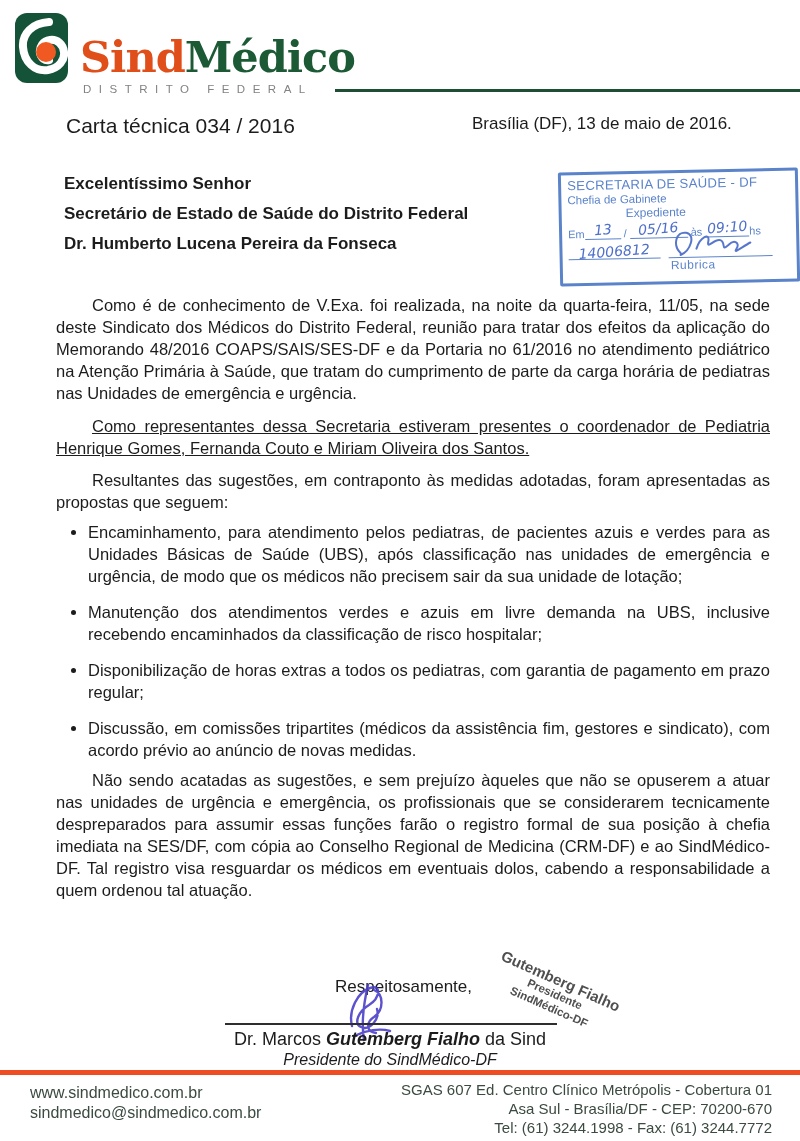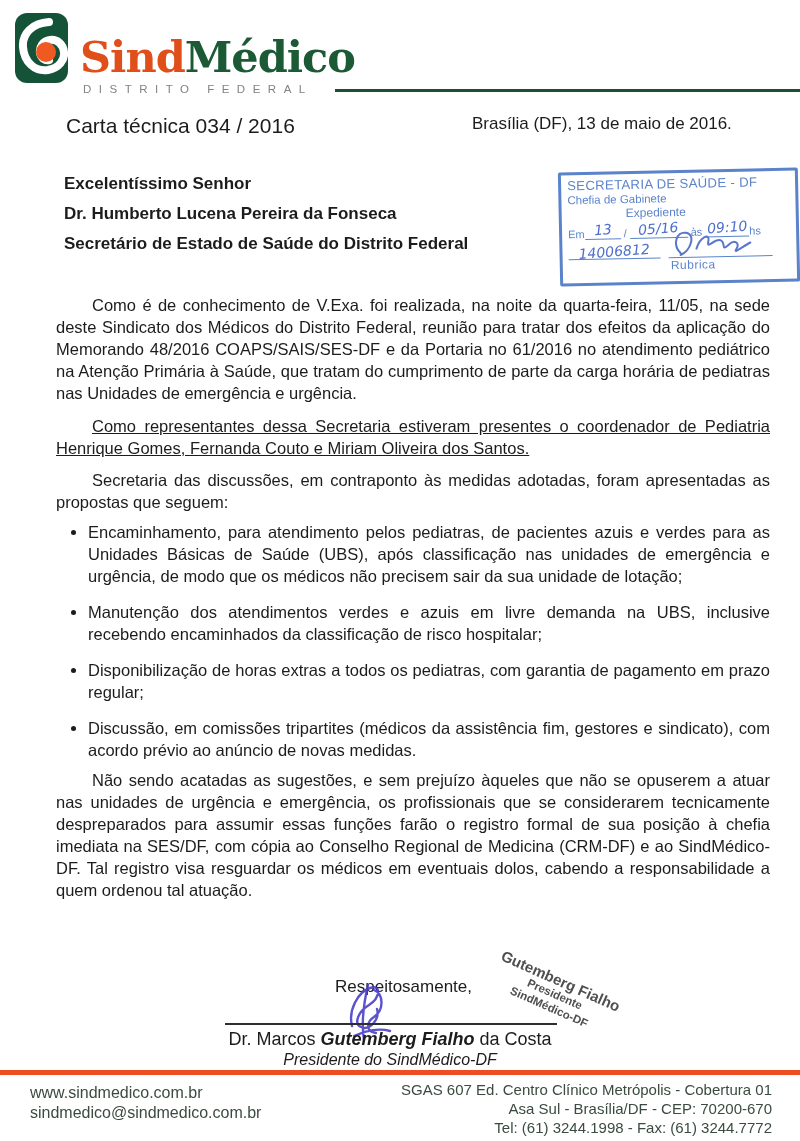--- a/index.html
+++ b/index.html
@@ -97,22 +97,22 @@
     <span class="sind">Sind</span><span class="medico">Médico</span>
   </div>
   <div class="wordmark-sub">DISTRITO FEDERAL</div>
   <div class="header-line"></div>
 
   <div class="ref-line">Carta técnica 034 / 2016</div>
   <div class="date-line">Brasília (DF), 13 de maio de 2016.</div>
 
   <div class="addressee">
     <div>Excelentíssimo Senhor</div>
+    <div>Secretário de Estado de Saúde do Distrito Federal</div>
     <div>Dr. Humberto Lucena Pereira da Fonseca</div>
-    <div>Secretário de Estado de Saúde do Distrito Federal</div>
   </div>
 
   <div class="stamp">
     <div class="stamp-title">SECRETARIA DE SAÚDE - DF</div>
     <div class="stamp-sub">Chefia de Gabinete</div>
     <div class="stamp-exped">Expediente</div>
     <div class="stamp-daterow">
       <span>Em</span>
       <span class="blank" style="width:36px"><i class="hw">13</i></span>
       <span style="margin:0 3px;">/</span>
@@ -128,21 +128,21 @@
           <path d="M 10 26 C 2 18 6 4 16 6 C 26 8 20 24 10 28 M 26 22 C 30 10 40 6 38 15 C 36 24 44 12 50 14 C 56 16 50 26 58 19 C 64 13 70 17 66 23 C 62 29 72 21 80 17" fill="none" stroke="#4a6cc8" stroke-width="2" stroke-linecap="round"></path>
         </svg>
       </span>
     </div>
     <div class="rubrica-label">Rubrica</div>
   </div>
 
   <div class="letter-body">
     <p>Como é de conhecimento de V.Exa. foi realizada, na noite da quarta-feira, 11/05, na sede deste Sindicato dos Médicos do Distrito Federal, reunião para tratar dos efeitos da aplicação do Memorando 48/2016 COAPS/SAIS/SES-DF e da Portaria no 61/2016 no atendimento pediátrico na Atenção Primária à Saúde, que tratam do cumprimento de parte da carga horária de pediatras nas Unidades de emergência e urgência.</p>
     <p class="p2">Como representantes dessa Secretaria estiveram presentes o coordenador de Pediatria Henrique Gomes, Fernanda Couto e Miriam Oliveira dos Santos.</p>
-    <p class="p3">Secretaria das discussões, em contraponto às medidas adotadas, foram apresentadas as propostas que seguem:</p>
+    <p class="p3">Resultantes das sugestões, em contraponto às medidas adotadas, foram apresentadas as propostas que seguem:</p>
     <ul>
       <li>Encaminhamento, para atendimento pelos pediatras, de pacientes azuis e verdes para as Unidades Básicas de Saúde (UBS), após classificação nas unidades de emergência e urgência, de modo que os médicos não precisem sair da sua unidade de lotação;</li>
       <li>Manutenção dos atendimentos verdes e azuis em livre demanda na UBS, inclusive recebendo encaminhados da classificação de risco hospitalar;</li>
       <li>Disponibilização de horas extras a todos os pediatras, com garantia de pagamento em prazo regular;</li>
       <li>Discussão, em comissões tripartites (médicos da assistência fim, gestores e sindicato), com acordo prévio ao anúncio de novas medidas.</li>
     </ul>
     <p>Não sendo acatadas as sugestões, e sem prejuízo àqueles que não se opuserem a atuar nas unidades de urgência e emergência, os profissionais que se considerarem tecnicamente despreparados para assumir essas funções farão o registro formal de sua posição à chefia imediata na SES/DF, com cópia ao Conselho Regional de Medicina (CRM-DF) e ao SindMédico-DF. Tal registro visa resguardar os médicos em eventuais dolos, cabendo a responsabilidade a quem ordenou tal atuação.</p>
   </div>
 
   <div class="salutation">Respeitosamente,</div>
@@ -153,21 +153,21 @@
     <div class="l3">SindMédico-DF</div>
   </div>
 
   <svg class="sig-scribble" viewBox="0 0 64 60" aria-hidden="true">
     <path d="M 14 44 C 10 28 20 10 32 6 C 44 2 42 16 31 23 C 21 29 15 41 23 45 C 32 49 42 37 39 27 M 30 3 C 26 20 23 40 26 58 M 36 8 C 46 12 46 28 36 35 C 28 40 28 50 38 51 M 16 54 C 28 48 42 46 52 49" fill="none" stroke="#4a3fc8" stroke-width="2.4" stroke-linecap="round" opacity="0.9"></path>
   </svg>
 
   <div class="sig-line"></div>
 
   <div class="signer-name">
-    <span>Dr. Marcos </span><span class="emph">Gutemberg Fialho</span><span> da Costa</span>
+    <span>Dr. Marcos </span><span class="emph">Gutemberg Fialho</span><span> da Sind</span>
   </div>
   <div class="signer-role">Presidente do SindMédico-DF</div>
 
   <div class="footer-bar"></div>
   <div class="footer-left">
     <div>www.sindmedico.com.br</div>
     <div>sindmedico@sindmedico.com.br</div>
   </div>
   <div class="footer-right">
     <div>SGAS 607 Ed. Centro Clínico Metrópolis - Cobertura 01</div>

